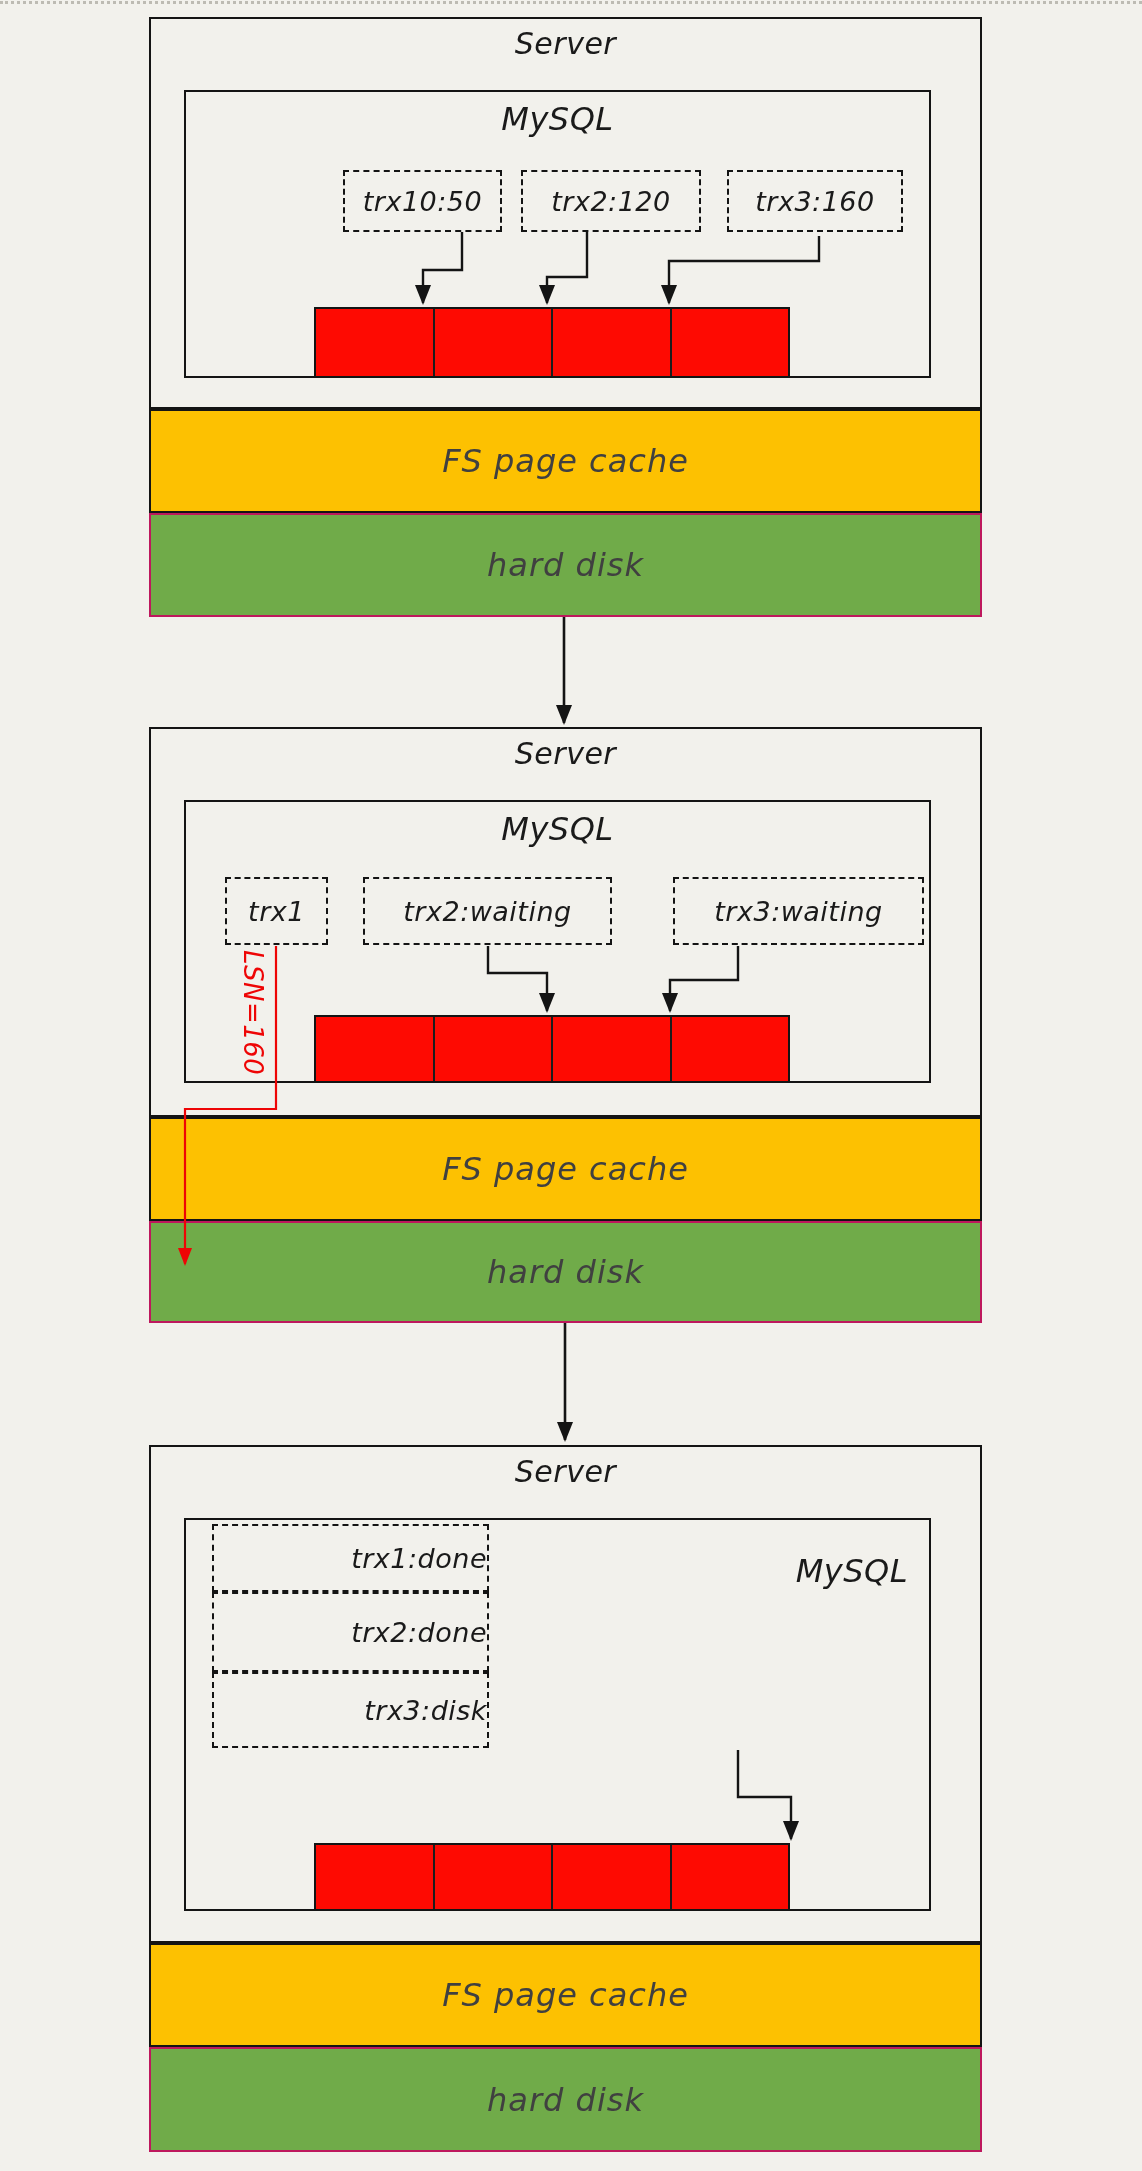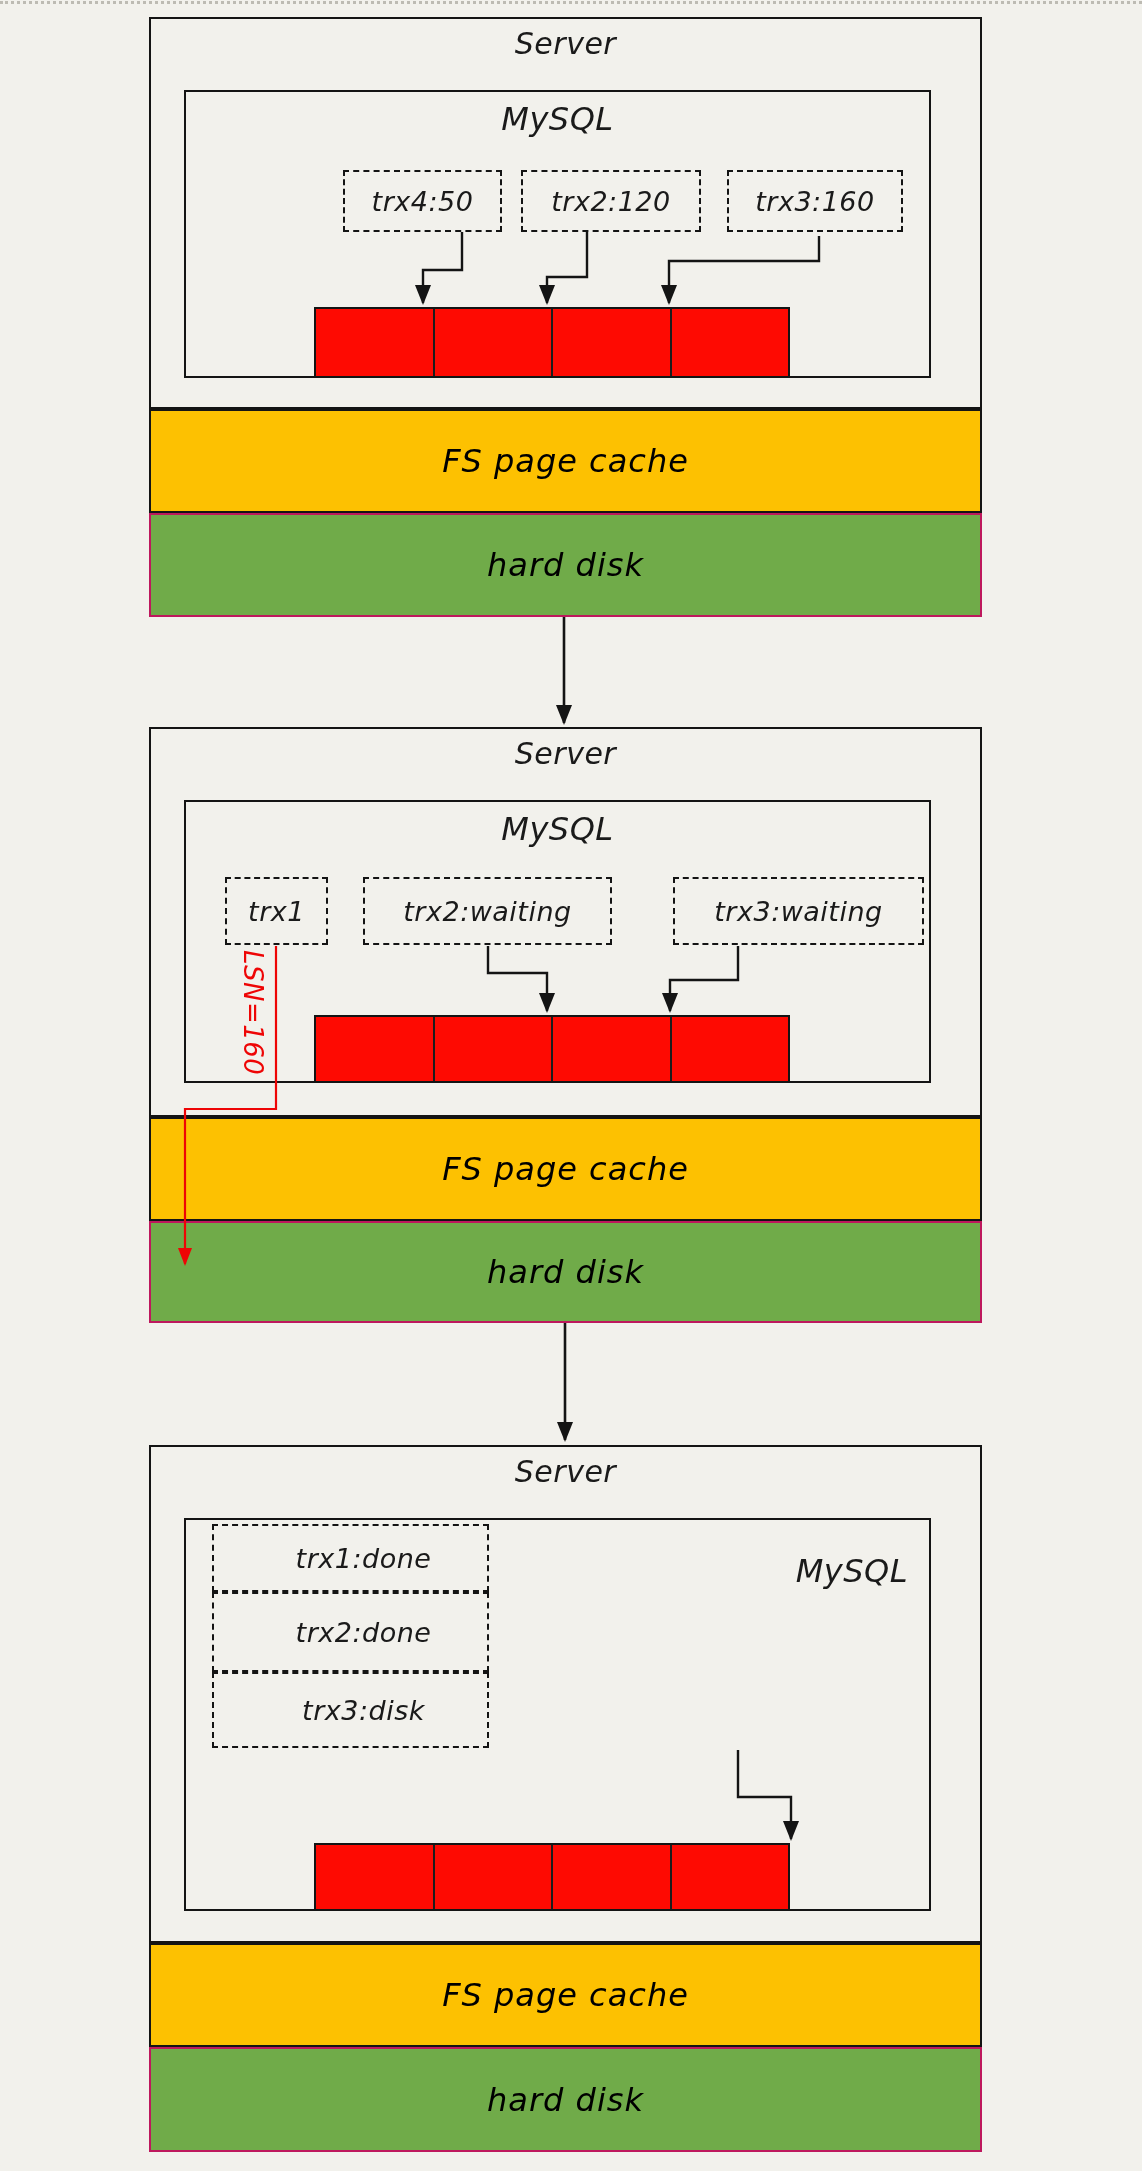--- a/index.html
+++ b/index.html
@@ -5,48 +5,48 @@
   html,body{margin:0;padding:0;background:#f2f1ec;}
   #canvas{position:relative;width:1142px;height:2171px;background:#f2f1ec;overflow:hidden;
           font-family:"DejaVu Sans",sans-serif;color:#1a1a1a;}
   .abs{position:absolute;box-sizing:border-box;}
   .server-box{border:2px solid #141414;background:#f2f1ec;}
   .mysql-box{border:2px solid #141414;background:#f2f1ec;}
   .hand{font-style:italic;letter-spacing:0.5px;}
   .title{font-size:30px;text-align:center;}
   .trx-box{border:2px dashed #141414;background:#f2f1ec;font-size:27px;
            display:flex;align-items:center;justify-content:center;white-space:nowrap;}
-  .trx-box.left-align{justify-content:center;padding-left:26px;}
+  .trx-box.left-align{justify-content:flex-end;padding-left:26px;}
   .logbar{display:flex;background:#fe0a02;border:2px solid #141414;z-index:3;}
   .logbar .seg{flex:1;border-right:2px solid #1c1c1c;}
   .logbar .seg:last-child{border-right:none;}
   .cache-bar{background:#fdc101;border:2px solid #141414;z-index:2;
              display:flex;align-items:center;justify-content:center;}
   .disk-bar{background:#70ab49;border:2px solid #be185d;z-index:2;
             display:flex;align-items:center;justify-content:center;}
-  .bar-label{color:#000000;font-size:32px;font-style:italic;letter-spacing:1px;}
+  .bar-label{color:#404040;font-size:32px;font-style:italic;letter-spacing:1px;}
   .lsn{color:#ee0505;font-size:26px;white-space:nowrap;transform:rotate(90deg);
        transform-origin:top left;z-index:4;}
   #arrows{position:absolute;left:0;top:0;z-index:5;pointer-events:none;}
   .top-dots{border-top:3px dotted rgba(125,122,110,0.45);width:1142px;height:0;}
 </style>
 </head>
 <body>
 
 <div id="canvas">
 
   <div class="abs top-dots" style="left:0;top:1px;"></div>
 
   <div class="abs server-box" style="left:149px;top:17px;width:833px;height:392px;"></div>
   <div class="abs hand title" style="left:149px;top:26px;width:833px;">Server</div>
   <div class="abs mysql-box" style="left:184px;top:90px;width:747px;height:288px;"></div>
   <div class="abs hand title" style="left:184px;top:100px;width:747px;font-size:32px;">MySQL</div>
 
   <div class="abs trx-box hand" style="left:343px;top:170px;width:159px;height:62px;">
-    <span>trx4:50</span>
+    <span>trx10:50</span>
   </div>
   <div class="abs trx-box hand" style="left:521px;top:170px;width:180px;height:62px;">
     <span>trx2:120</span>
   </div>
   <div class="abs trx-box hand" style="left:727px;top:170px;width:176px;height:62px;">
     <span>trx3:160</span>
   </div>
 
   <div class="abs logbar" style="left:314px;top:307px;width:476px;height:71px;">
     <div class="seg"></div>

